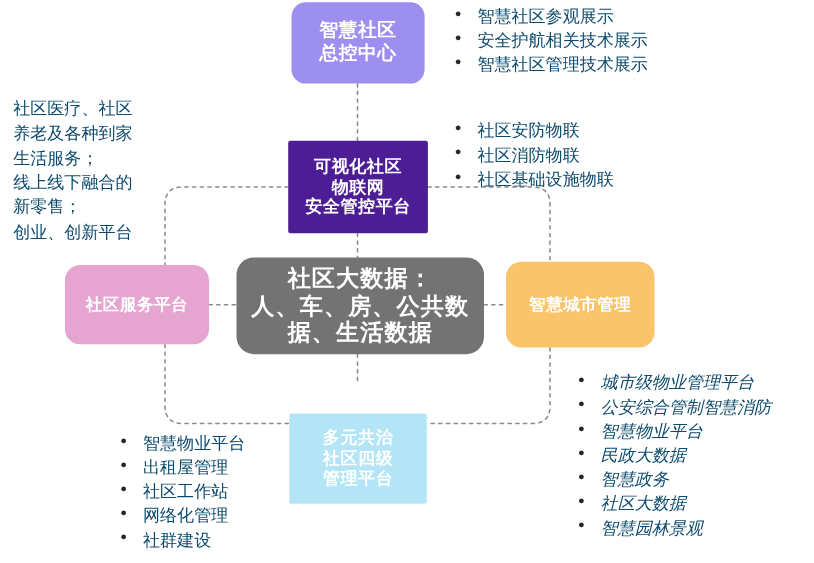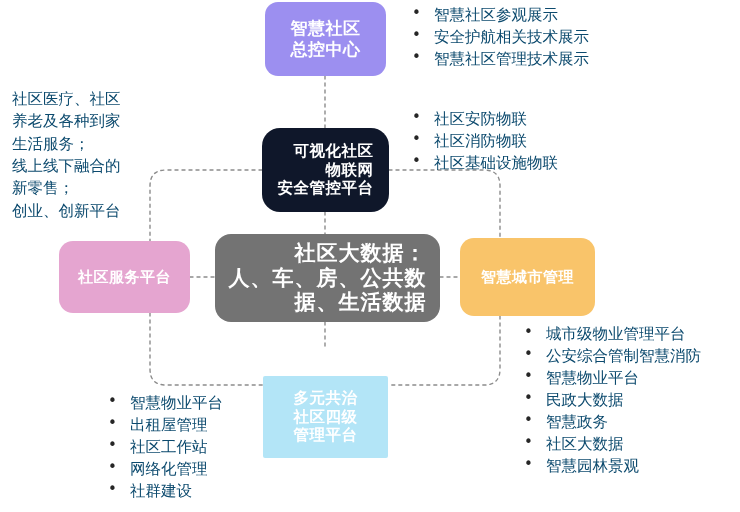--- a/index.html
+++ b/index.html
@@ -11,42 +11,42 @@
   }
   #stage{position:relative;width:740px;height:512px;background:#fff;}
 
   
   #wires{position:absolute;left:0;top:0;width:740px;height:512px;}
 
   
   .node{
     position:absolute;
     display:flex;align-items:center;justify-content:center;
-    text-align:right;
+    text-align:center;
     border-radius:14px;
     color:#ffffff;
     font-weight:bold;
     line-height:1.22;
     box-sizing:border-box;
     z-index:3;
     letter-spacing:.5px;
   }
   .node span{display:block;}
 
   #node-control{
     left:265px;top:2px;width:121px;height:74px;
     background:#9c8ff0;
     font-size:17px;
     border-radius:13px;
   }
   #node-iot{
     left:262px;top:128px;width:127px;height:84px;
-    background:#0f172a;
+    background:#4c1d95;
     font-size:15.5px;
-    border-radius:18px;
+    border-radius:2px;
   }
   #node-center{
     left:215px;top:234px;width:225px;height:88px;
     background:#737373;
     font-size:21px;
     border-radius:16px;
     line-height:1.18;
     letter-spacing:1px;
   }
   #node-service{
@@ -89,21 +89,21 @@
     position:absolute;left:4px;top:-1px;
     font-size:15px;
     color:#262626;
   }
   .plain div{white-space:nowrap;}
 
   #txt-control{left:408px;top:4px;}
   #txt-iot{left:408px;top:108px;}
   #txt-left{left:12px;top:88px;line-height:1.44;}
   #txt-gov{left:104px;top:392px;}
-  #txt-city{left:520px;top:323px;}
+  #txt-city{left:520px;top:337px;font-style:italic;}
 </style>
 </head>
 <body>
 
 <div id="stage">
 
   <svg id="wires" viewBox="0 0 740 512" width="740" height="512">
     <g fill="none" stroke="#8c8c8c" stroke-width="1.4" stroke-dasharray="3,4" stroke-linecap="round">
 
       <path d="M325,76 L325,128"></path>

